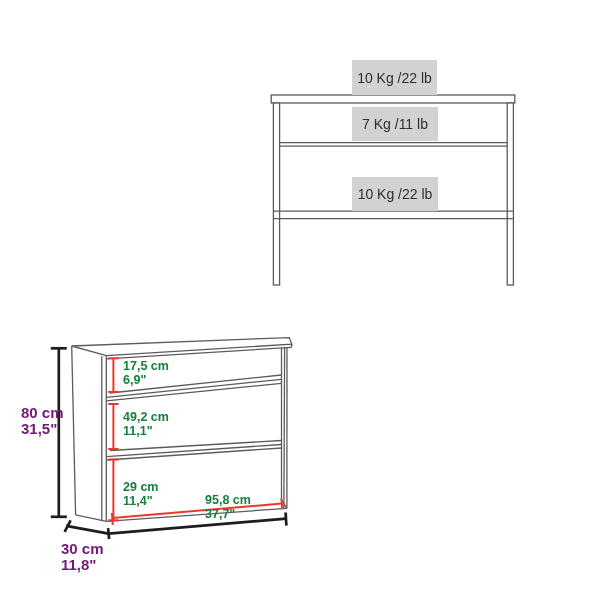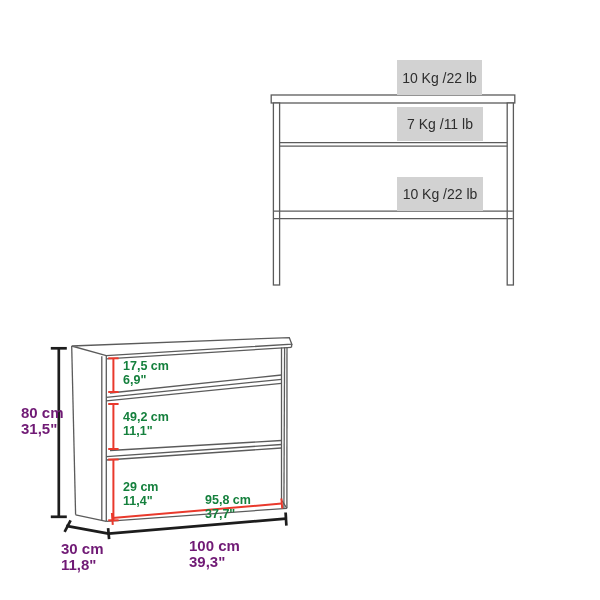--- a/index.html
+++ b/index.html
@@ -15,21 +15,20 @@
   .furn .face{fill:#ffffff;}
   .dim{stroke:#1d1d1d;stroke-width:2.7;fill:none;stroke-linecap:butt;}
   .red{stroke:#e9392c;stroke-width:2;fill:none;stroke-linecap:butt;}
   .badge{
     position:absolute;
     background:#d2d2d2;
     display:flex;align-items:center;justify-content:center;
     font:400 14px "Liberation Sans",sans-serif;
     color:#2e2e2e;
     white-space:nowrap;
-    margin-left:45px;
   }
   .dim-label{
     position:absolute;
     font:700 15px/15.8px "Liberation Sans",sans-serif;
     color:#701a75;
     white-space:nowrap;
   }
   .red-label{
     position:absolute;
     font:700 12.5px/14.3px "Liberation Sans",sans-serif;
@@ -156,18 +155,14 @@
   <div class="red-label" style="left:205px;top:493px;">
     <span>95,8 cm</span>
     <span>37,7"</span>
   </div>
 
   <div class="dim-label" style="left:61px;top:541px;">
     <span>30 cm</span>
     <span>11,8"</span>
   </div>
 
-  <div class="dim-label" style="left:189px;top:538px;">
-    <span>100 cm</span>
-    <span>39,3"</span>
-  </div>
 
 </div>
 
 </body></html>

